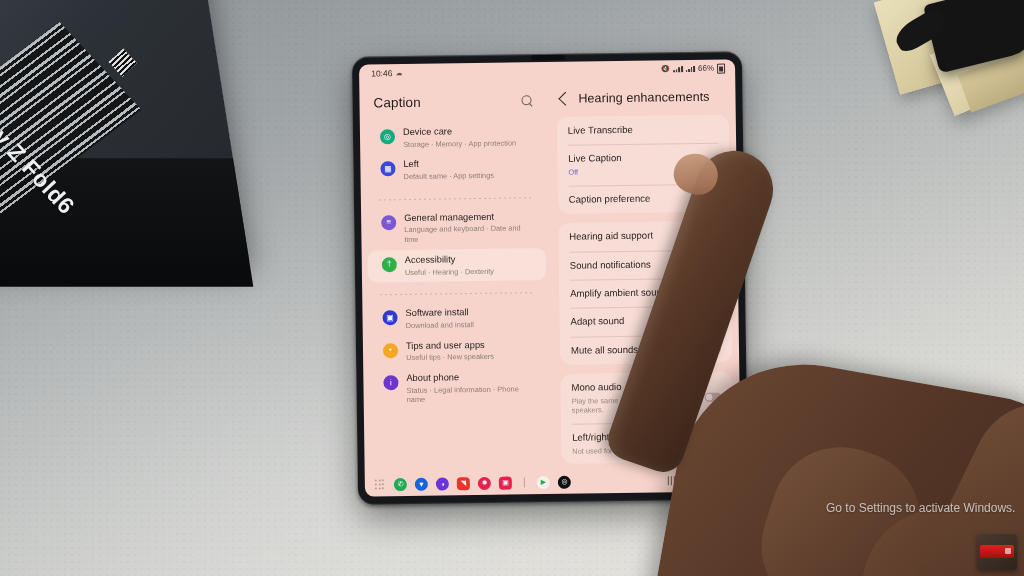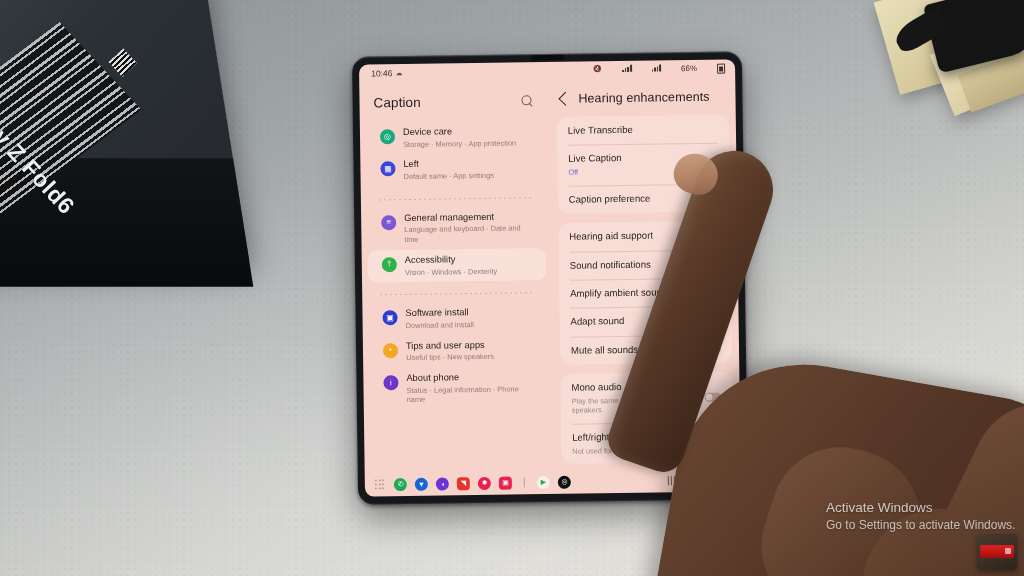--- a/index.html
+++ b/index.html
@@ -58,21 +58,21 @@
   #bezel-hl{position:absolute;inset:0;border-radius:16px;
     box-shadow:inset 0 1px 1px rgba(255,255,255,.22), inset 0 -1px 1px rgba(255,255,255,.08);}
   #camera{position:absolute;left:46%;top:1px;width:34px;height:5px;border-radius:3px;background:#0b0c0d;}
   #screen{position:absolute;left:7px;top:8px;right:7px;bottom:8px;border-radius:9px;
     background:#f7d4cb;overflow:hidden;}
 
   
   #statusbar{position:relative;height:17px;display:flex;align-items:center;
     justify-content:space-between;padding:0 10px 0 12px;font-size:8.5px;color:#3a3230;}
   #status-left{display:flex;align-items:center;gap:3px;}
-  #status-right{display:flex;gap:20px;font-size:8px;}
+  #status-right{display:flex;align-items:center;gap:3px;font-size:8px;}
   .bars{display:inline-flex;align-items:flex-end;gap:1px;height:7px;}
   .bars i{display:block;width:1.6px;background:#3a3230;}
   .bars i:nth-child(1){height:2px}.bars i:nth-child(2){height:3.5px}
   .bars i:nth-child(3){height:5px}.bars i:nth-child(4){height:6.5px}
   #batt{width:6px;height:8px;border:1px solid #3a3230;border-radius:1px;position:relative;}
   #batt:after{content:"";position:absolute;left:1px;right:1px;bottom:1px;top:2px;background:#3a3230;}
 
   
   #panes{display:flex;height:calc(100% - 17px - 24px);}
   #pane-left{width:50.5%;padding:0 0 0 0;position:relative;overflow:hidden;}
@@ -252,21 +252,21 @@
                   <div class="sicon" style="background: rgb(123, 87, 212);">≡</div>
                   <div class="stext">
                     <div class="stitle">General management</div>
                     <div class="ssub">Language and keyboard  ·  Date and time</div>
                   </div>
                 </div>
                 <div class="sitem sel">
                   <div class="sicon" style="background: rgb(47, 177, 74);">†</div>
                   <div class="stext">
                     <div class="stitle">Accessibility</div>
-                    <div class="ssub">Vision  ·  Windows  ·  Dexterity</div>
+                    <div class="ssub">Useful  ·  Hearing  ·  Dexterity</div>
                   </div>
                 </div>
               </div>
               <div class="sdivider"></div>
               <div class="sgroup">
                 <div class="sitem">
                   <div class="sicon" style="background: rgb(47, 58, 212);">▣</div>
                   <div class="stext">
                     <div class="stitle">Software install</div>
                     <div class="ssub">Download and install</div>
@@ -408,19 +408,18 @@
   <div id="hand">
     <div id="palm"></div>
     <div id="knuckle1"></div>
     <div id="knuckle2"></div>
     <div id="thumb"></div>
     <div class="fing" id="finger-main"></div>
     <div id="nail"></div>
   </div>
 
   <div id="wm">
-    <div class="t1">Activate Windows</div>
     <div class="t2">Go to Settings to activate Windows.</div>
   </div>
   <div id="keyicon">
       <div class="k"></div>
     </div>
 </div>
 
 </body></html>

